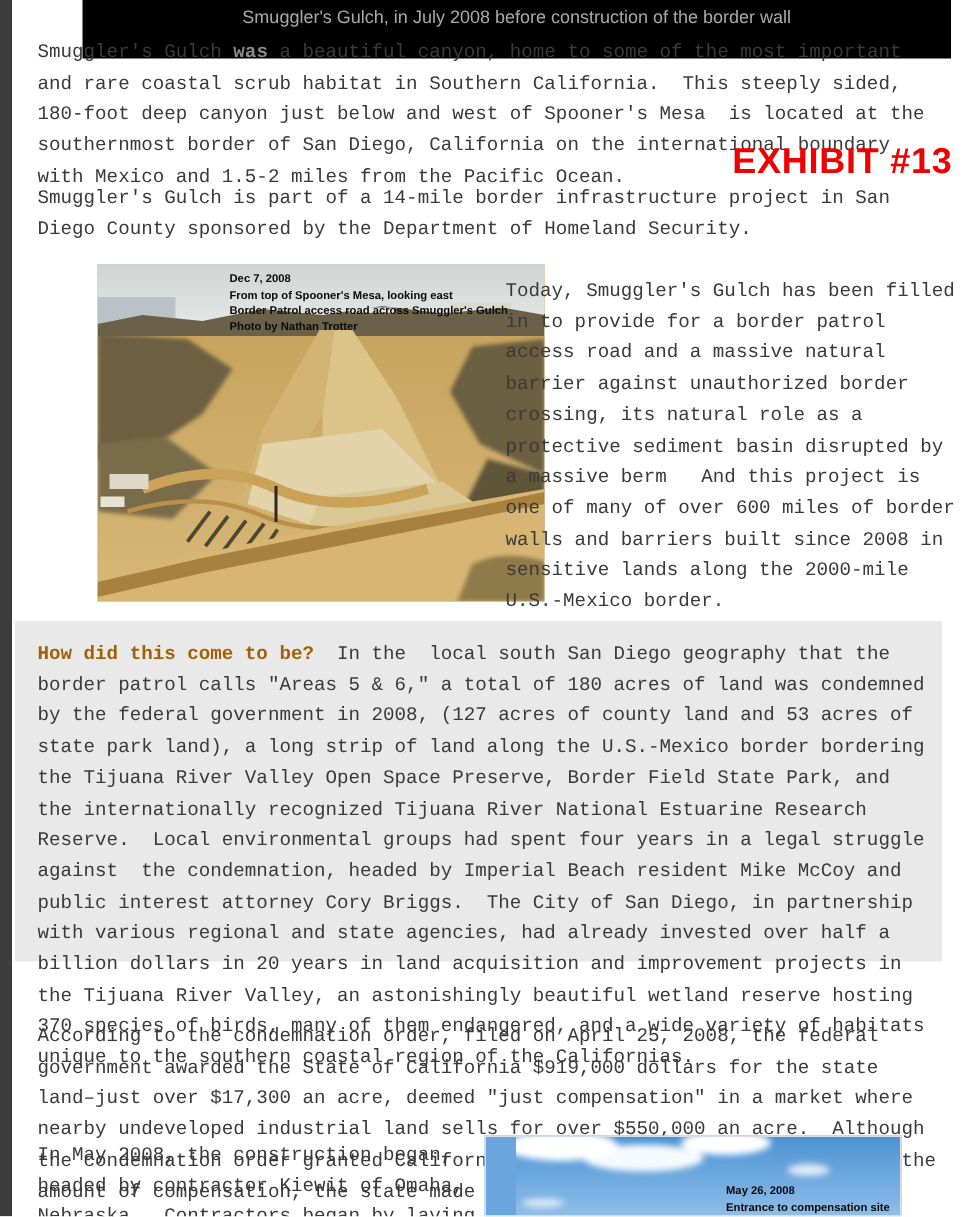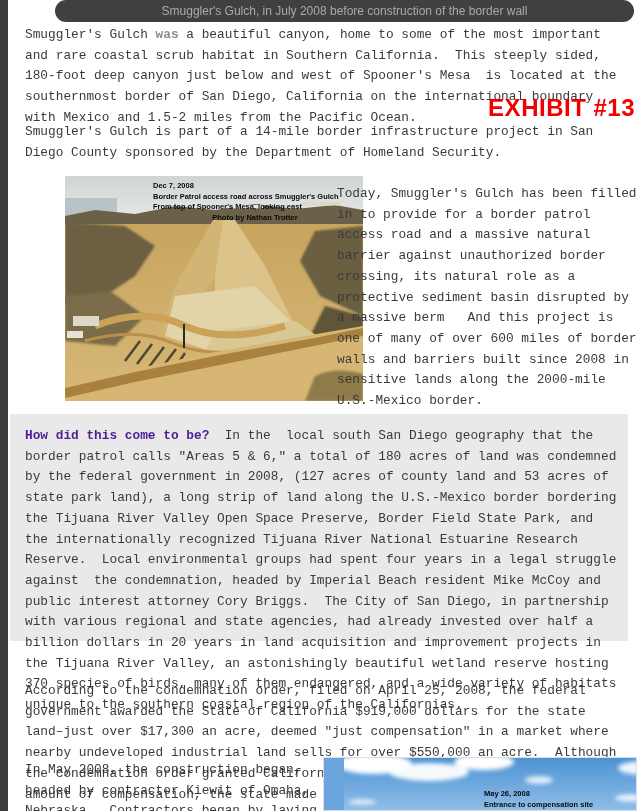--- a/index.html
+++ b/index.html
@@ -3,23 +3,23 @@
 <meta charset="utf-8">
 <style>
   html,body{margin:0;padding:0;background:#ffffff;}
   body{font-family:"Liberation Sans","DejaVu Sans",sans-serif;}
   #page{
     position:relative;width:644px;height:811px;background:#ffffff;
     overflow:hidden;color:#3a3a3a;
   }
   .left-strip{position:absolute;left:0;top:0;width:8px;height:811px;background:#3c3c3c;}
   .caption-bar{
-    position:absolute;left:55px;top:0;width:579px;height:22px;background:#404040;
+    position:absolute;left:55px;top:0;width:579px;height:39px;background:#000000;
     color:#a9a9a9;font-size:12px;line-height:22px;text-align:center;
-    white-space:nowrap;overflow:hidden;border-radius:11px;
+    white-space:nowrap;overflow:hidden;
   }
   .body-text{
     position:absolute;font-size:12.8px;line-height:20.7px;color:#3a3a3a;
     white-space:pre-wrap;
     font-family:Liberation Mono, monospace;
   }
   #para1{left:25px;top:25px;width:604px;}
   #para1 .emph{font-weight:bold;color:#8a8a8a;}
   #exhibit{
     position:absolute;right:9px;top:94px;color:#f00000;font-weight:bold;
@@ -30,32 +30,32 @@
     position:absolute;left:25px;top:176px;width:298px;height:225px;
     overflow:hidden;background:#c8a55e;margin-left:40px;
   }
   #photo1 svg{display:block;width:298px;height:225px;}
   .photo-caption{
     position:absolute;color:#0a0a0a;font-weight:bold;font-size:7.5px;
     line-height:10.5px;
   }
   #photo1-caption{left:88px;top:5px;width:204px;}
   #photo1-caption span{display:block;white-space:nowrap;}
-  #photo1-caption .align-right{text-align:center;}
+  #photo1-caption .align-right{text-align:left;}
   #beside-photo{left:337px;top:184px;width:307px;}
   #highlight-box{
     position:absolute;left:10px;top:414px;width:618px;height:227px;
     background:#e9e9e9;box-sizing:border-box;padding:12px 10px 0 15px;
   }
   #highlight-box .body-text{position:static;}
-  #highlight-box .lead{font-weight:bold;color:#4c1d95;}
+  #highlight-box .lead{font-weight:bold;color:#a16207;}
   #para3{left:25px;top:650px;width:604px;margin-top:31px;}
   #para4{left:25px;top:760px;width:292px;}
   #photo2{
-    position:absolute;left:323px;top:757px;width:314px;height:54px;
+    position:absolute;left:323px;top:757px;width:278px;height:54px;
     border:1px solid #d8dee4;box-sizing:border-box;overflow:hidden;background:#6aa6dd;padding-left:20px;
   }
   #photo2 svg{display:block;width:312px;height:52px;}
   #photo2-caption{left:160px;top:31px;}
   #photo2-caption span{display:block;white-space:nowrap;}
 </style>
 </head>
 <body>
 
 <div id="page">
@@ -112,22 +112,22 @@
       </g>
       <rect x="8" y="140" width="26" height="10" fill="#ded8c8"></rect>
       <rect x="2" y="155" width="16" height="7" fill="#e6e2d4"></rect>
       <path d="M0 210 L60 195 L150 176 L240 160 L298 150 L298 225 L0 225 Z" fill="#d6b672"></path>
       <path d="M0 212 L70 196 L160 178 L250 162 L298 152 L298 160 L160 188 L70 206 L0 222 Z" fill="#a8813f"></path>
       <path d="M250 200 Q270 190 298 198 L298 225 L240 225 Z" fill="#8f7a48" filter="url(#soft)"></path>
       <rect x="118" y="148" width="2" height="24" fill="#2e2a20"></rect>
     </svg>
     <div id="photo1-caption" class="photo-caption">
       <span>Dec 7, 2008</span>
+      <span>From top of Spooner's Mesa, looking east</span>
       <span>Border Patrol access road across Smuggler's Gulch</span>
-      <span>From top of Spooner's Mesa, looking east</span>
       <span class="align-right">Photo by Nathan Trotter</span>
     </div>
   </div>
 
   <div id="beside-photo" class="body-text">Today, Smuggler's Gulch has been filled in to provide for a border patrol access road and a massive natural barrier against unauthorized border crossing, its natural role as a protective sediment basin disrupted by a massive berm   And this project is one of many of over 600 miles of border walls and barriers built since 2008 in sensitive lands along the 2000-mile U.S.-Mexico border.</div>
 
   <div id="highlight-box">
     <div class="body-text"><span class="lead">How did this come to be?</span><span>  In the  local south San Diego geography that the border patrol calls "Areas 5 &amp; 6," a total of 180 acres of land was condemned by the federal government in 2008, (127 acres of county land and 53 acres of state park land), a long strip of land along the U.S.-Mexico border bordering the Tijuana River Valley Open Space Preserve, Border Field State Park, and the internationally recognized Tijuana River National Estuarine Research Reserve.  Local environmental groups had spent four years in a legal struggle against  the condemnation, headed by Imperial Beach resident Mike McCoy and public interest attorney Cory Briggs.  The City of San Diego, in partnership with various regional and state agencies, had already invested over half a billion dollars in 20 years in land acquisition and improvement projects in the Tijuana River Valley, an astonishingly beautiful wetland reserve hosting 370 species of birds, many of them endangered, and a wide variety of habitats unique to the southern coastal region of the Californias.</span></div>
   </div>
 

